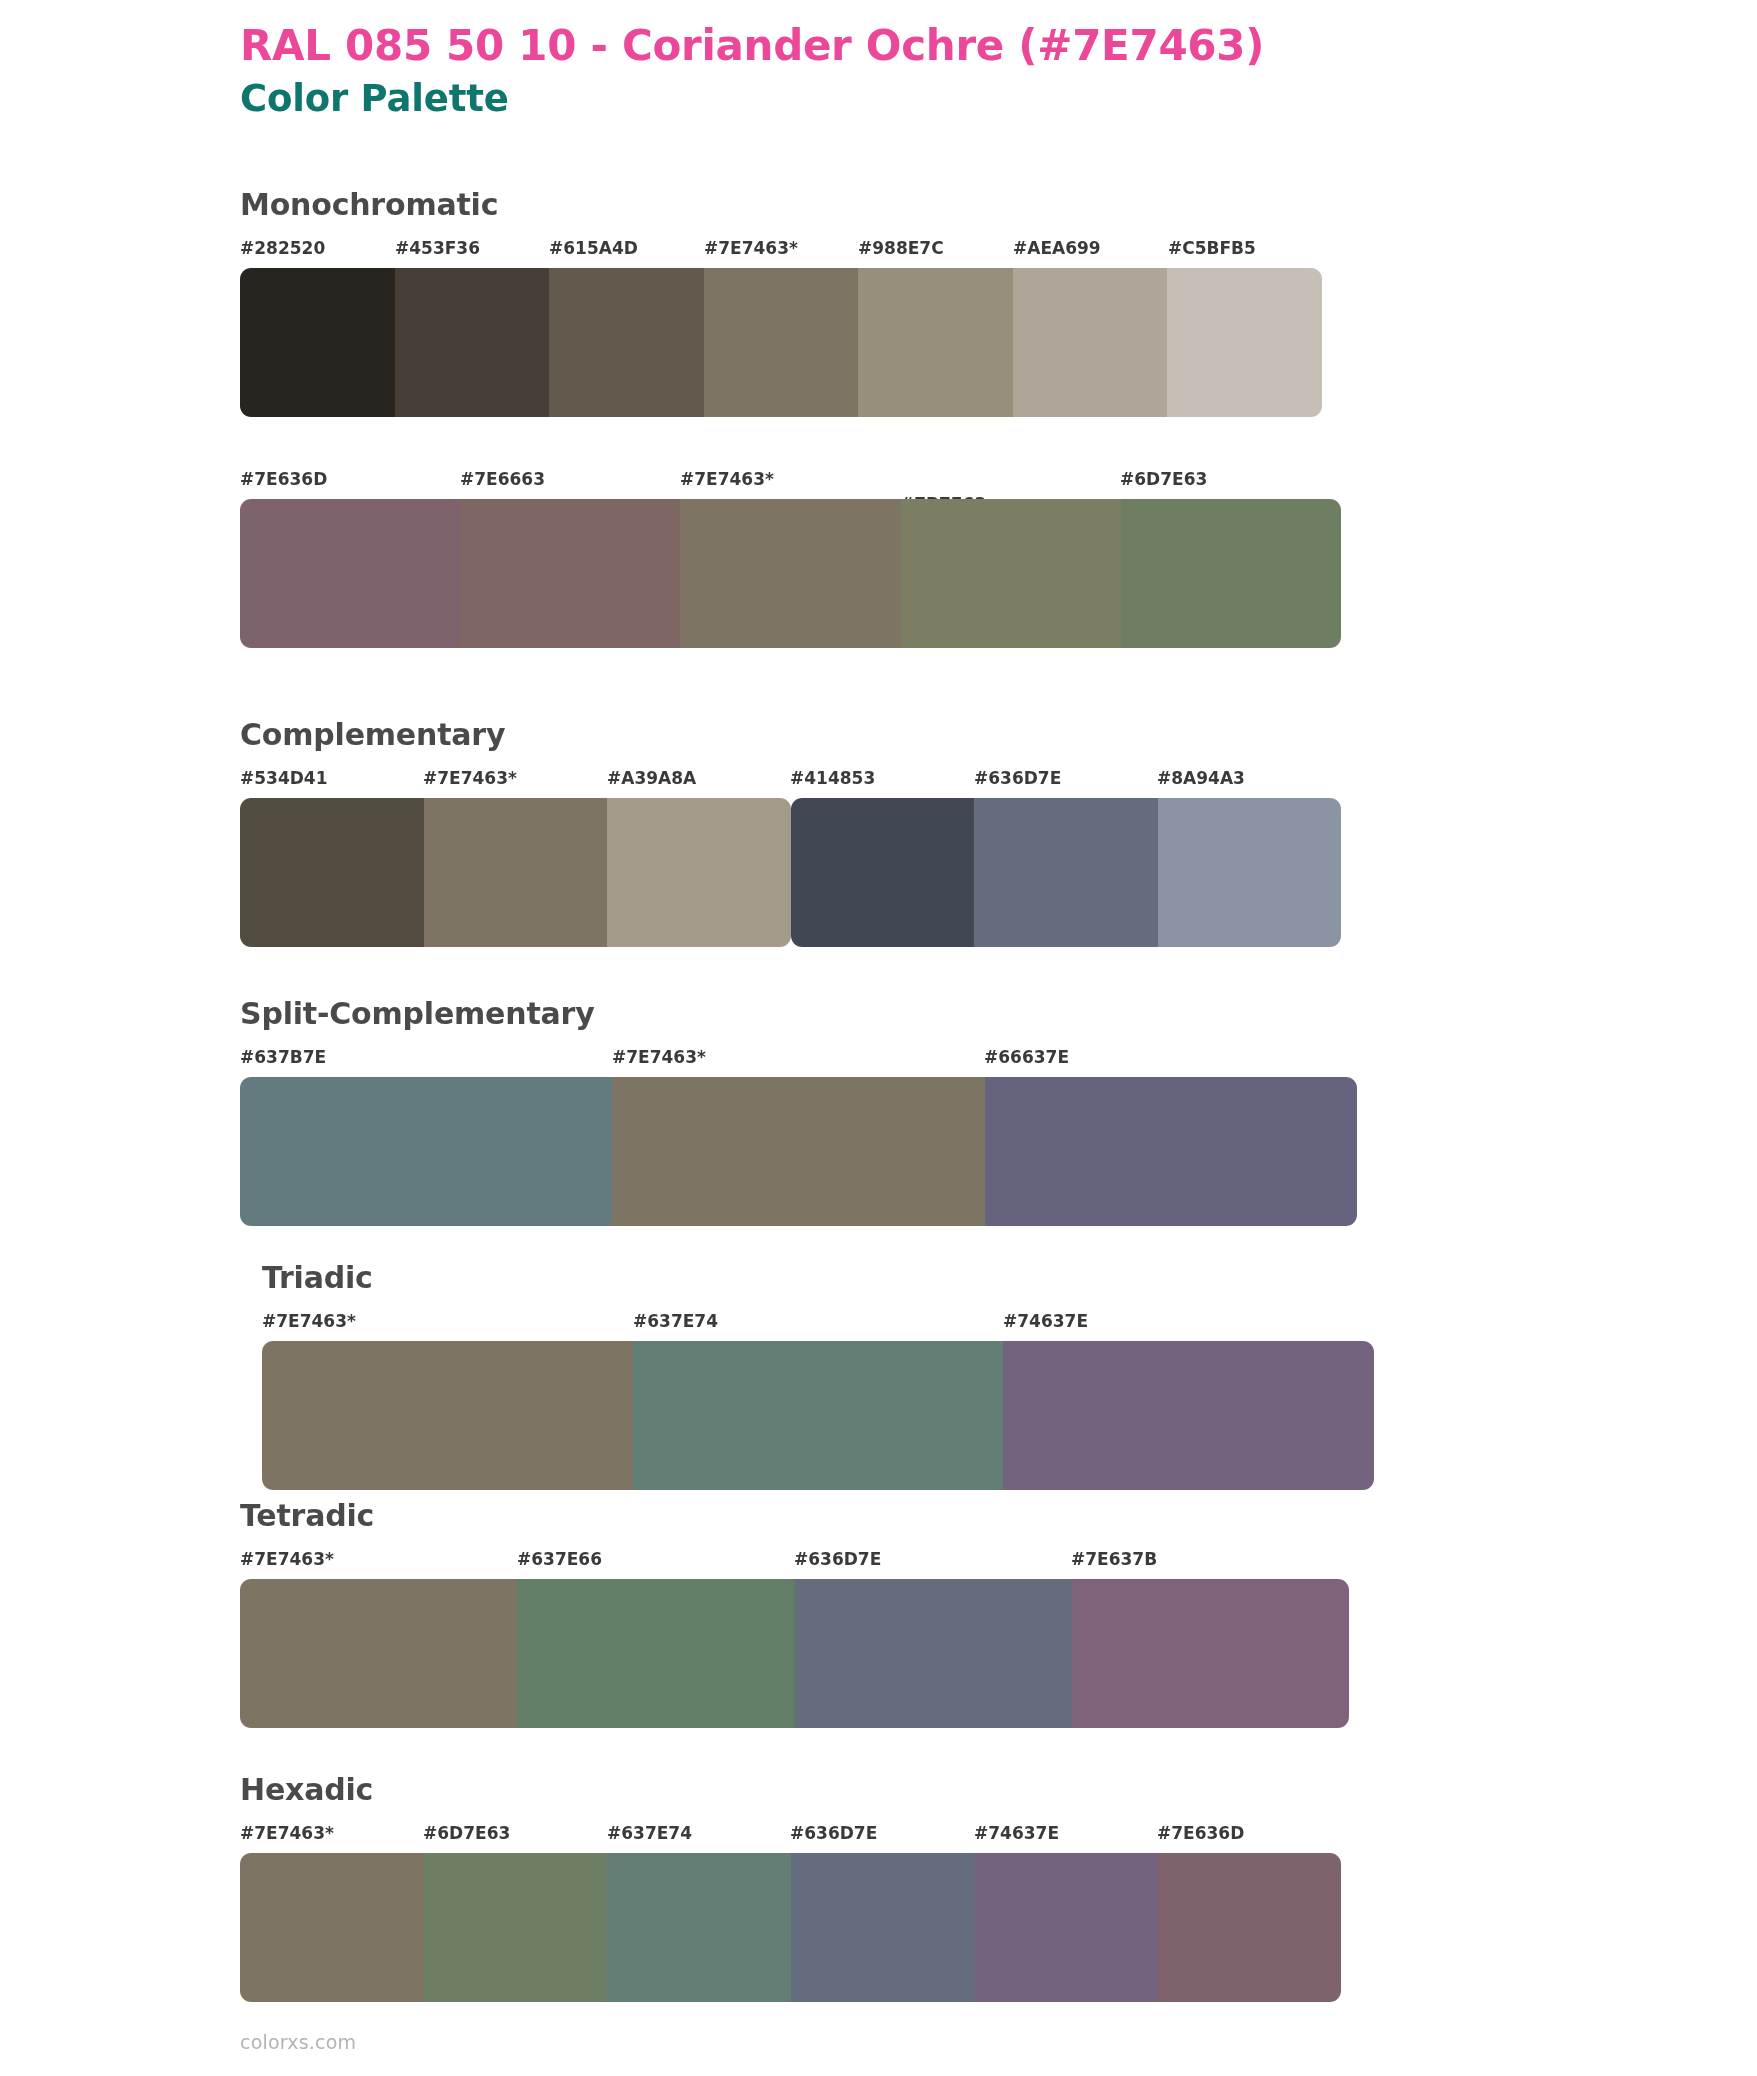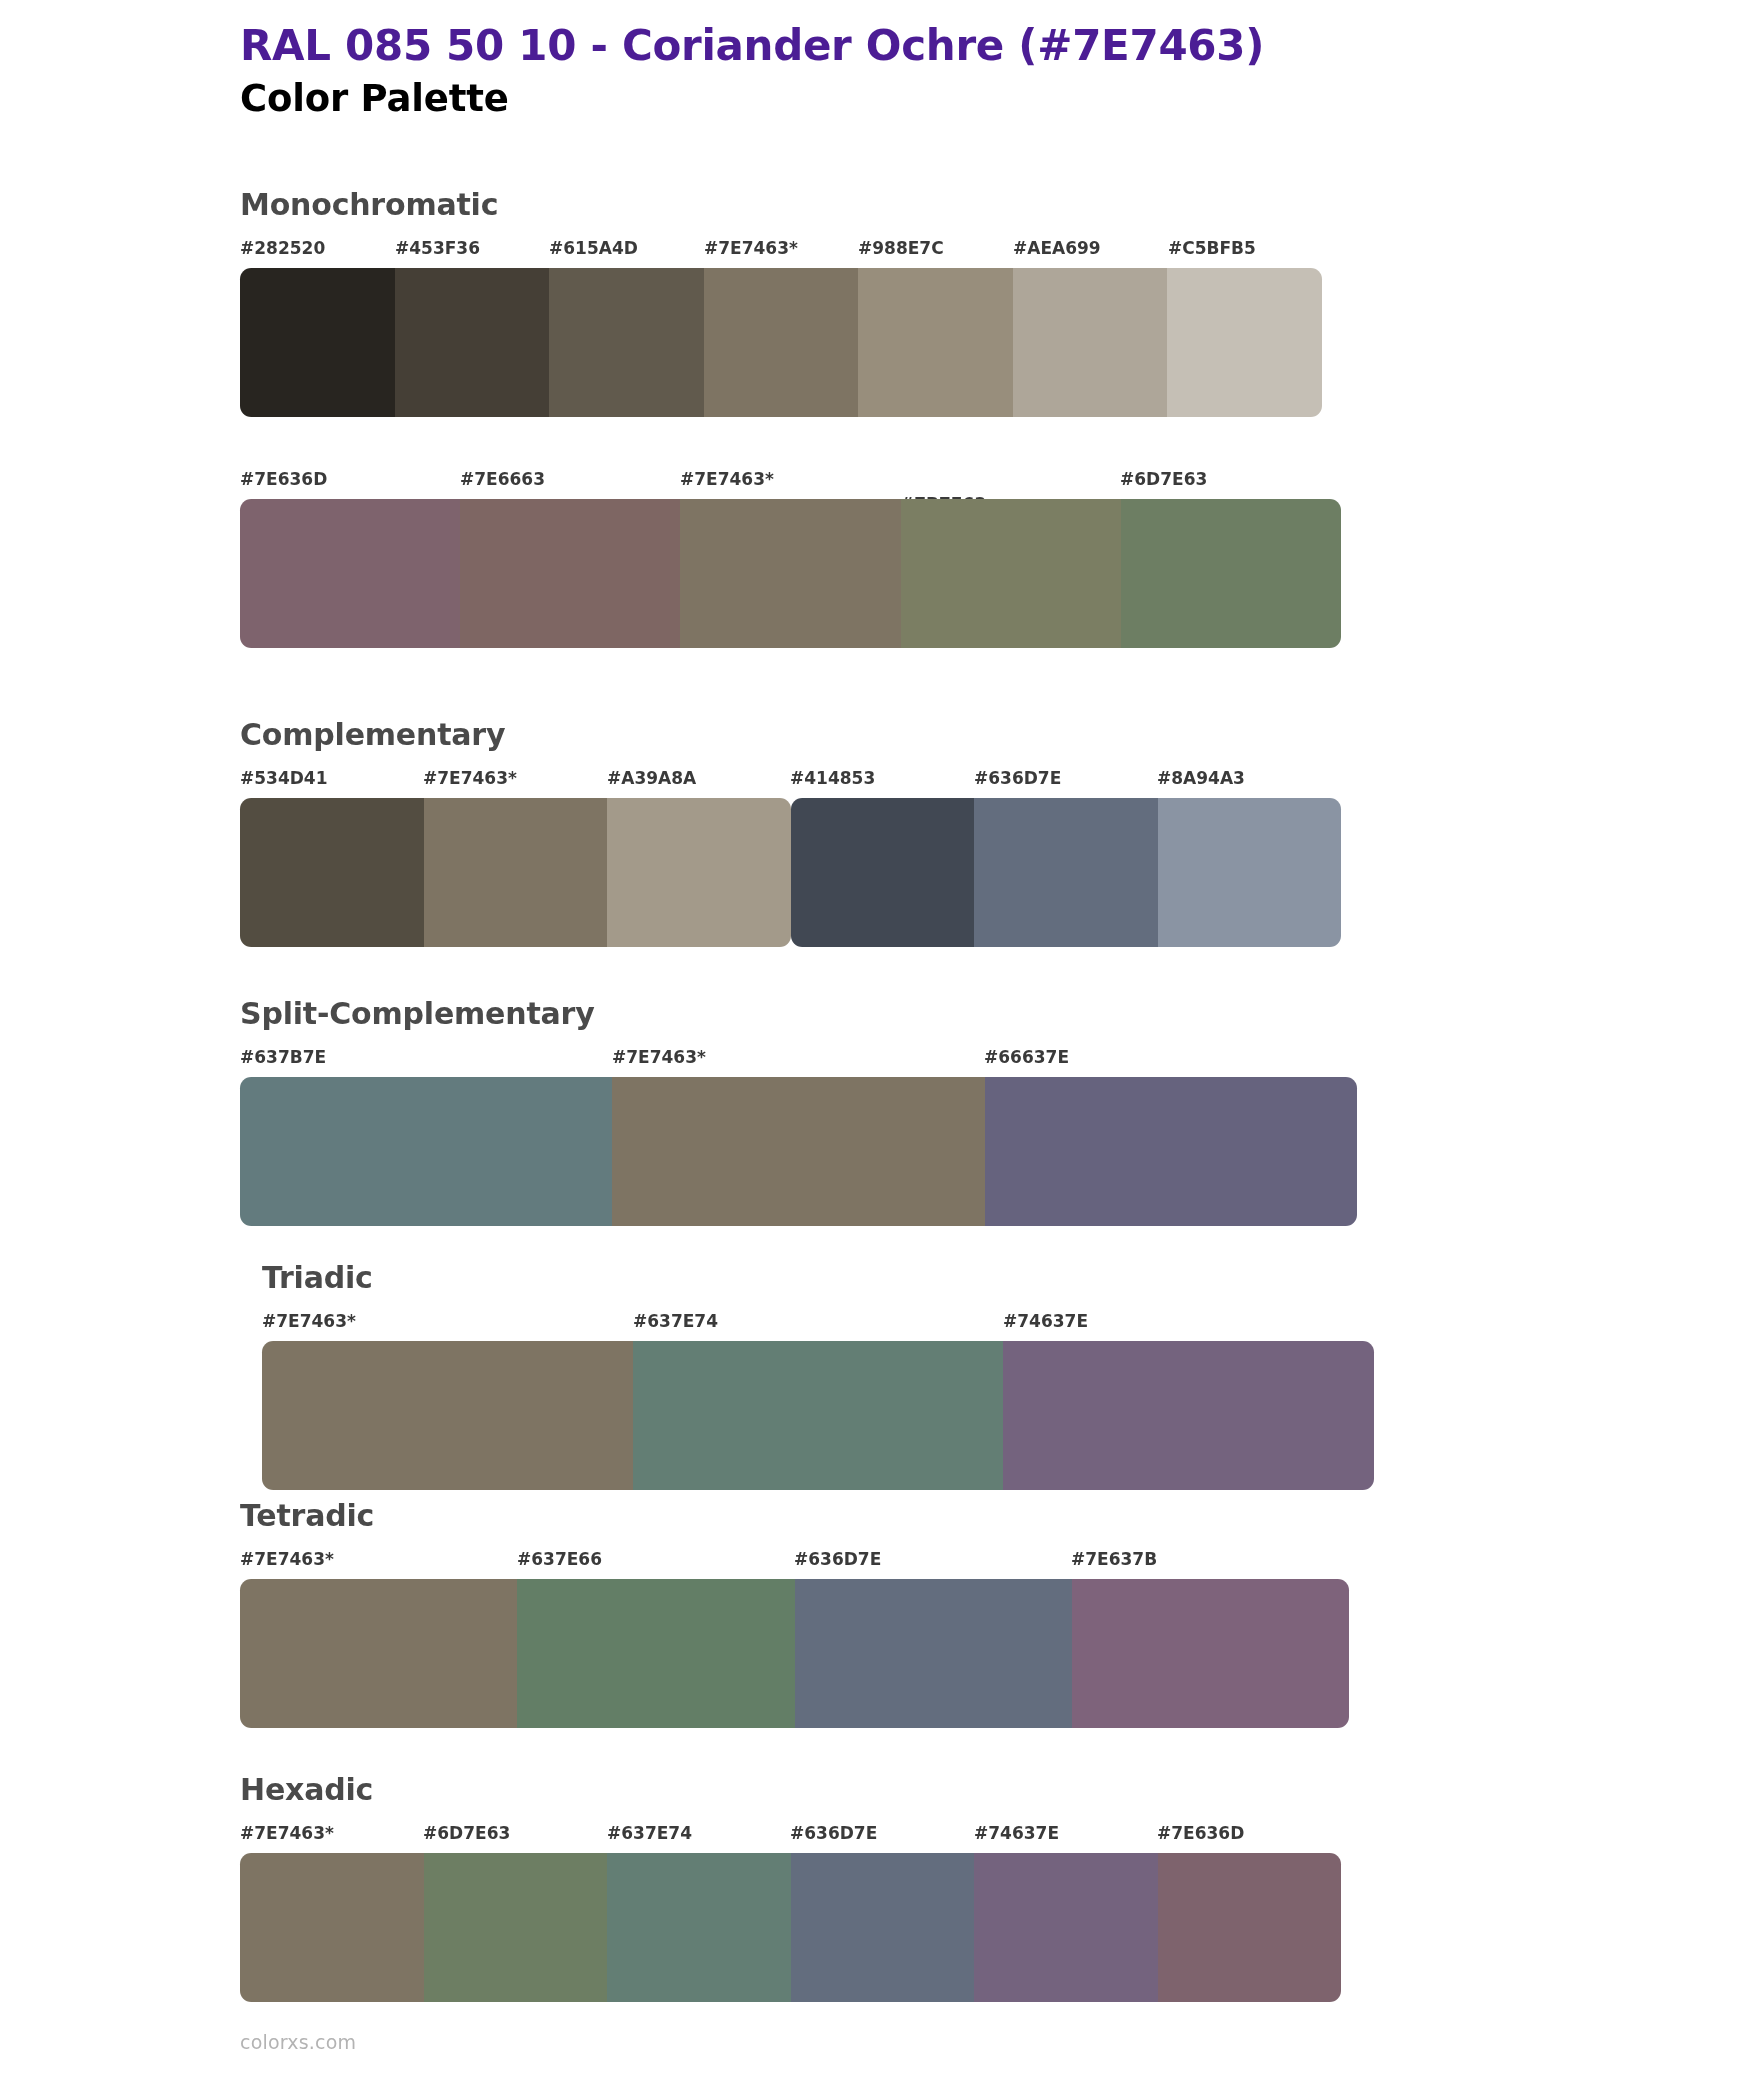--- a/index.html
+++ b/index.html
@@ -29,30 +29,30 @@
     position: absolute;
     left: 240px;
     top: 21px;
     width: 1438px;
   }
   .page-title {
     margin: 0;
     font-size: 42px;
     font-weight: 700;
     line-height: 1.18;
-    color: #4c1d95;
+    color: #ec4899;
     letter-spacing: -0.3px;
     font-family: "DejaVu Sans", "Liberation Sans", sans-serif;
   }
   .page-subtitle {
     margin: 6.4px 0 0 0;
     font-size: 37px;
     font-weight: 700;
     line-height: 1.18;
-    color: #000000;
+    color: #0f766e;
     letter-spacing: -0.2px;
     font-family: "DejaVu Sans", "Liberation Sans", sans-serif;
   }
 
   
   .sections {
     position: absolute;
     left: 0;
     top: 0;
     width: 1757px;

